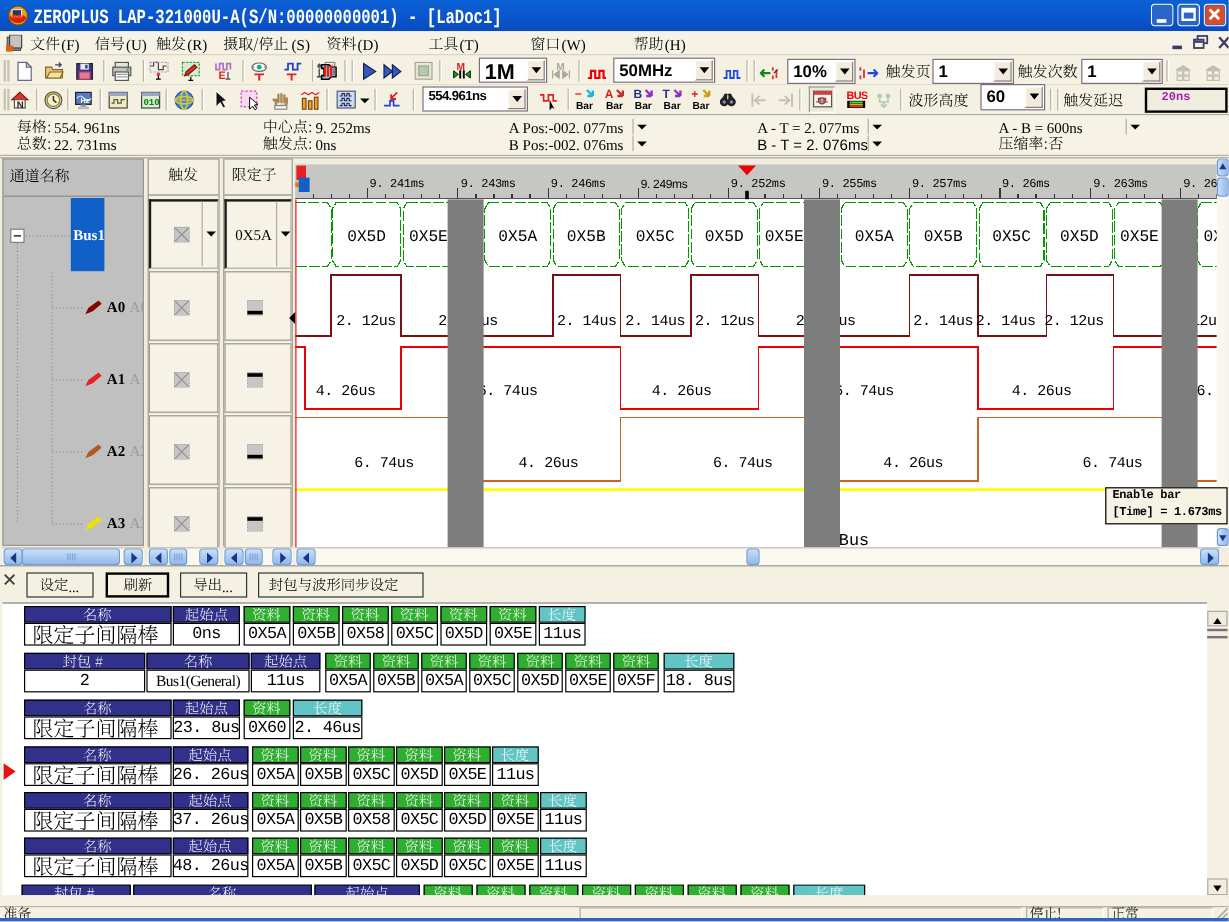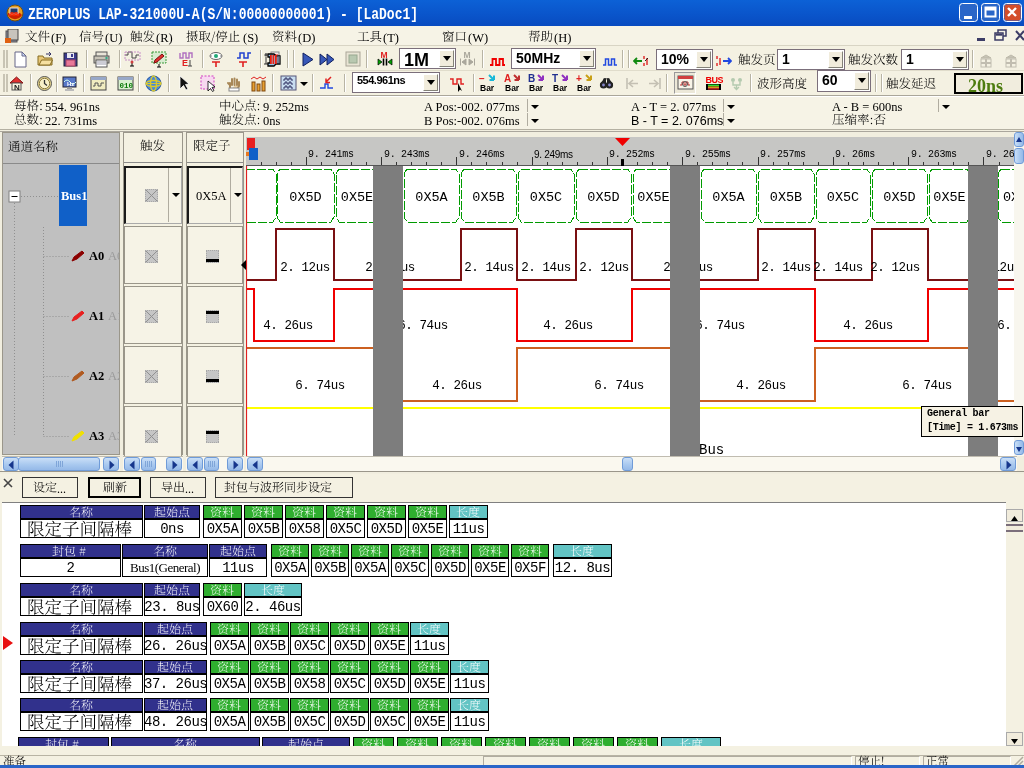--- a/index.html
+++ b/index.html
@@ -494,21 +494,21 @@
     <use href="#s11" fill="#000"></use>
   </svg>
 <div class="combo" style="left:817px;top:70px;width:54px;height:22px">
     <span class="tx" style="font-size:14px">60</span>
     <span class="db"></span>
   </div>
 <svg style="position:absolute;left:886px;top:77px" width="51" height="16">
     <use href="#s12" fill="#000"></use>
   </svg>
 <div style="position:absolute;left:954px;top:73px;width:69px;height:21px;background:#f1edde;border:2px solid #000">
-    <span style="position:absolute;left:12px;top:1px;font-size:18px;font-weight:bold;color:#4d7c0f;font-family:Liberation Serif, serif">20ns</span>
+    <span style="position:absolute;left:12px;top:1px;font-size:10px;font-weight:bold;color:#a21caf;font-family:Liberation Mono, monospace">20ns</span>
   </div>
 <div style="position:absolute;left:0px;top:97px;width:1024px;height:33px;background:#f6f3e6;border-bottom:1px solid #b4b0a2"></div>
 <svg style="position:absolute;left:14px;top:99px" width="30" height="16">
     <use href="#s13" fill="#000"></use>
   </svg>
 <span style="position:absolute;left:45px;top:100px;white-space:pre;font-family:'Liberation Serif',serif;font-size:12.5px;text-align:center;">554. 961ns</span>
 <svg style="position:absolute;left:14px;top:113px" width="30" height="16">
     <use href="#s14" fill="#000"></use>
   </svg>
 <span style="position:absolute;left:45px;top:114px;white-space:pre;font-family:'Liberation Serif',serif;font-size:12.5px;">22. 731ms</span>
@@ -781,21 +781,21 @@
     <text x="457" y="389" text-anchor="middle" font-family="Liberation Mono" font-size="12.5" letter-spacing="-0.4">4. 26us</text>
     <text x="619" y="389" text-anchor="middle" font-family="Liberation Mono" font-size="12.5" letter-spacing="-0.4">6. 74us</text>
     <text x="761" y="389" text-anchor="middle" font-family="Liberation Mono" font-size="12.5" letter-spacing="-0.4">4. 26us</text>
     <text x="927" y="389" text-anchor="middle" font-family="Liberation Mono" font-size="12.5" letter-spacing="-0.4">6. 74us</text>
     <rect x="373" y="166" width="30" height="290" fill="#7d7d7d"></rect>
     <rect x="670" y="166" width="30" height="290" fill="#7d7d7d"></rect>
     <rect x="968" y="166" width="30" height="290" fill="#7d7d7d"></rect>
     <text x="699" y="454" font-family="Liberation Mono" font-size="14">Bus</text>
   </svg>
 <div style="position:absolute;left:921px;top:406px;width:102px;height:31px;background:#f6f2e4;border:1.5px solid #000;z-index:5">
-    <span style="position:absolute;left:5px;top:1px;font-family:'Liberation Mono',monospace;font-weight:bold;font-size:10px;letter-spacing:-0.3px">General bar</span>
+    <span style="position:absolute;left:5px;top:1px;font-family:'Liberation Mono',monospace;font-weight:bold;font-size:10px;letter-spacing:-0.3px">Enable bar</span>
     <span style="position:absolute;left:5px;top:15px;font-family:'Liberation Mono',monospace;font-weight:bold;font-size:10px;letter-spacing:-0.3px">[Time] = 1.673ms</span>
   </div>
 <div style="position:absolute;left:1014px;top:132px;width:10px;height:324px;background:#f8f6ee"></div>
 <div style="position:absolute;left:1014px;top:132px;width:10px;height:15px;background:linear-gradient(90deg,#cadff7 0%,#a9c9ef 55%,#95b9e8 100%);border:1px solid #6f9bd8;border-radius:3px"><svg width="8" height="13">
       <path d="M4 3 L1 8 H7 Z" fill="#16368c"></path>
     </svg></div>
 <div style="position:absolute;left:1014px;top:148px;width:10px;height:16px;background:linear-gradient(90deg,#cadff7 0%,#a9c9ef 55%,#95b9e8 100%);border:1px solid #6f9bd8;border-radius:3px"></div>
 <div style="position:absolute;left:1014px;top:440px;width:10px;height:15px;background:linear-gradient(90deg,#cadff7 0%,#a9c9ef 55%,#95b9e8 100%);border:1px solid #6f9bd8;border-radius:3px"><svg width="8" height="13">
       <path d="M4 10 L1 5 H7 Z" fill="#16368c"></path>
     </svg></div>
@@ -988,21 +988,21 @@
 <span style="position:absolute;left:0px;top:0px;white-space:pre;left:351px;top:560px;width:38px;text-align:center;display:inline-block;font-family:'Liberation Mono',monospace;font-size:14px;letter-spacing:-0.5px">0X5A</span>
 <div style="position:absolute;left:391px;top:558px;width:38px;height:19px;background:#fff;border:1px solid #000"></div>
 <span style="position:absolute;left:0px;top:0px;white-space:pre;left:391px;top:560px;width:38px;text-align:center;display:inline-block;font-family:'Liberation Mono',monospace;font-size:14px;letter-spacing:-0.5px">0X5C</span>
 <div style="position:absolute;left:431px;top:558px;width:38px;height:19px;background:#fff;border:1px solid #000"></div>
 <span style="position:absolute;left:0px;top:0px;white-space:pre;left:431px;top:560px;width:38px;text-align:center;display:inline-block;font-family:'Liberation Mono',monospace;font-size:14px;letter-spacing:-0.5px">0X5D</span>
 <div style="position:absolute;left:471px;top:558px;width:38px;height:19px;background:#fff;border:1px solid #000"></div>
 <span style="position:absolute;left:0px;top:0px;white-space:pre;left:471px;top:560px;width:38px;text-align:center;display:inline-block;font-family:'Liberation Mono',monospace;font-size:14px;letter-spacing:-0.5px">0X5E</span>
 <div style="position:absolute;left:511px;top:558px;width:38px;height:19px;background:#fff;border:1px solid #000"></div>
 <span style="position:absolute;left:0px;top:0px;white-space:pre;left:511px;top:560px;width:38px;text-align:center;display:inline-block;font-family:'Liberation Mono',monospace;font-size:14px;letter-spacing:-0.5px">0X5F</span>
 <div style="position:absolute;left:553px;top:558px;width:59px;height:19px;background:#fff;border:1px solid #000"></div>
-<span style="position:absolute;left:0px;top:0px;white-space:pre;left:553px;top:560px;width:59px;text-align:center;display:inline-block;font-family:'Liberation Mono',monospace;font-size:14px;letter-spacing:-0.5px">12. 8us</span>
+<span style="position:absolute;left:0px;top:0px;white-space:pre;left:553px;top:560px;width:59px;text-align:center;display:inline-block;font-family:'Liberation Mono',monospace;font-size:14px;letter-spacing:-0.5px">18. 8us</span>
 <div style="position:absolute;left:20px;top:583px;width:123px;height:14px;background:#31318c;border:1px solid #000"></div>
 <svg style="position:absolute;left:69px;top:584px" width="25" height="16">
     <use href="#s24" fill="#fff"></use>
   </svg>
 <div style="position:absolute;left:144px;top:583px;width:56px;height:14px;background:#31318c;border:1px solid #000"></div>
 <svg style="position:absolute;left:154px;top:584px" width="37" height="16">
     <use href="#s25" fill="#fff"></use>
   </svg>
 <div style="position:absolute;left:203px;top:583px;width:39px;height:14px;background:#2fae2f;border:1px solid #000"></div>
 <svg style="position:absolute;left:210px;top:584px" width="25" height="16">

